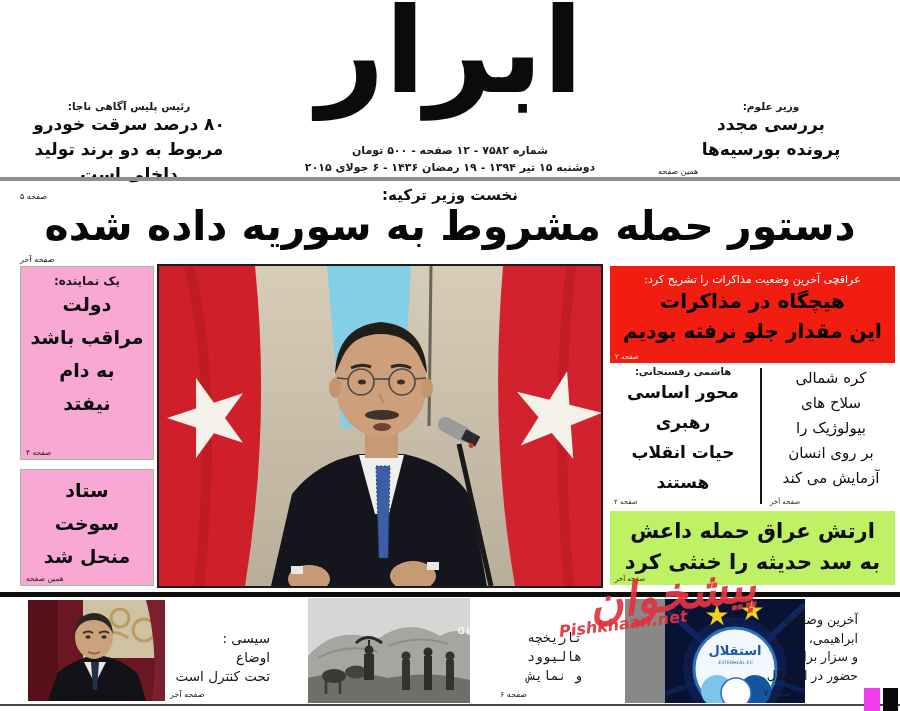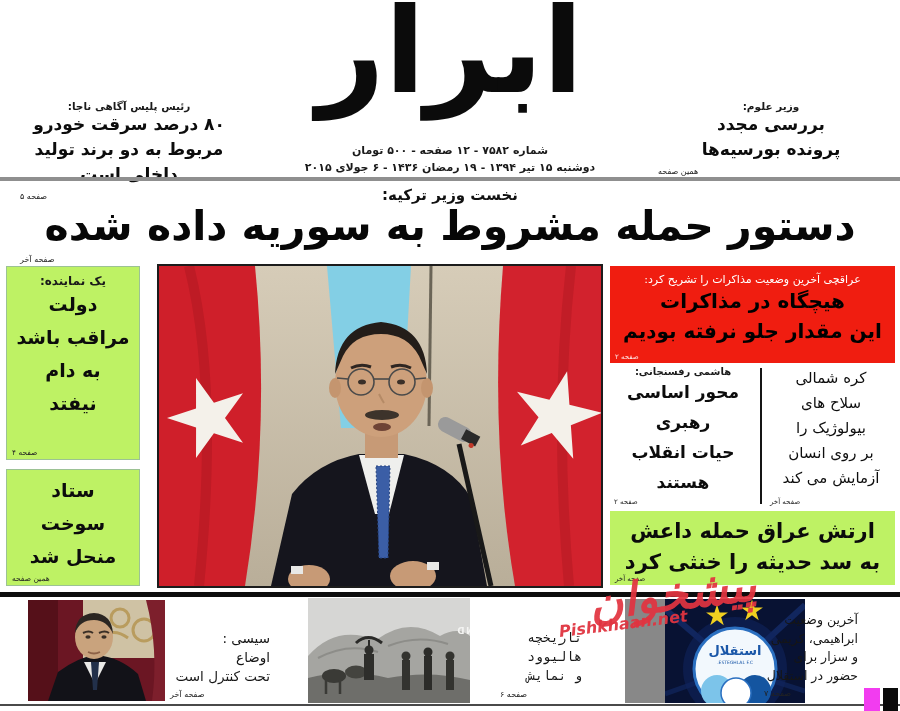--- a/index.html
+++ b/index.html
@@ -38,21 +38,21 @@
   
   .lead-kicker{position:absolute;top:186px;left:0;right:0;text-align:center;font-size:15px;font-weight:bold;}
   .lead-headline{
     position:absolute;top:198px;left:20px;right:20px;text-align:center;
     font-size:41px;font-weight:bold;letter-spacing:-1px;line-height:56px;color:#070707;
   }
   .lead-pageref{position:absolute;left:20px;top:255px;font-size:8px;}
 
   
   .green-box{
-    position:absolute;left:6px;width:134px;background:#bef264;
+    position:absolute;left:20px;width:134px;background:#f9a8d4;
     border:1px solid #9cc294;box-sizing:border-box;text-align:center;
   }
   .green-box .kicker{font-size:12px;margin-top:7px;}
   .green-box .hl{font-size:19px;line-height:33px;}
   .green-box .pageref{position:absolute;bottom:2px;left:5px;font-size:7.5px;}
   .green-box-1{top:266px;height:194px;}
   .green-box-2{top:469px;height:117px;padding-top:4px;}
 
   
   .main-photo{

